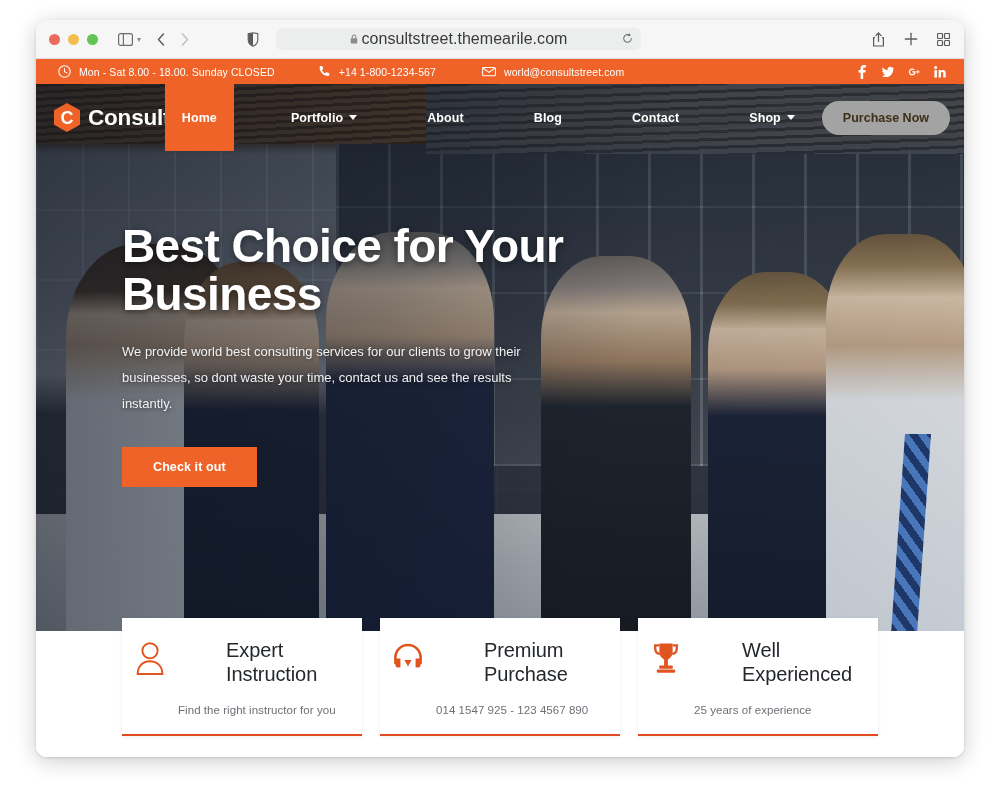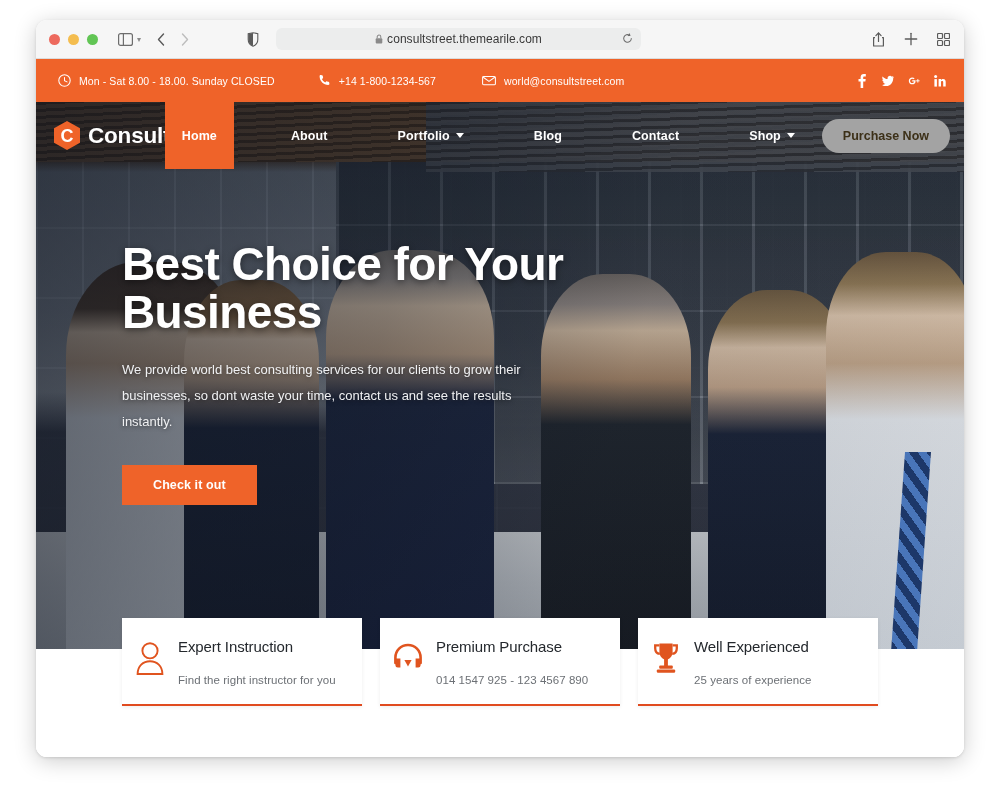--- a/index.html
+++ b/index.html
@@ -52,21 +52,21 @@
 
   #url-bar {
     position: relative;
     margin-left: 17px;
     width: 365px; height: 22px;
     background: #eceded;
     border-radius: 6px;
     display: flex; align-items: center; justify-content: center;
   }
   #url-text {
-    font-size: 12px; color: #3a3a3a;
+    font-size: 16px; color: #3a3a3a;
     letter-spacing: .05px;
   }
   #lock-icon { margin-right: 4px; display:flex; align-items:center; }
   #reload-icon {
     position: absolute; right: 8px; top: 50%;
     transform: translateY(-50%);
     color: #6d6d6d;
   }
 
   #toolbar-right {
@@ -78,21 +78,21 @@
   #viewport {
     position: relative;
     height: 698px;
     background: #ffffff;
     overflow: hidden;
   }
 
   
   #topbar {
     position: relative;
-    height: 43px;
+    height: 25px;
     background: #ef6329;
     display: flex; align-items: center;
     color: #fff;
   }
   .tb-item {
     display: flex; align-items: center;
     font-size: 10.5px;
     letter-spacing: .1px;
     white-space: nowrap;
   }
@@ -301,23 +301,24 @@
     box-shadow: 0 1px 4px rgba(0,0,0,.07);
   }
   .card-icon {
     width: 56px;
     flex-shrink: 0;
     display: flex; align-items: center; justify-content: center;
     padding-top: 4px;
   }
   .card-body { padding-right: 10px; }
   .card-title {
-    font-size: 15px; color: #24282d; font-weight: normal;
+    font-size: 20px; color: #24282d; font-weight: normal;
     letter-spacing: -.1px;
     line-height: 1.2;
+    margin-left: 48px;
   }
   .card-sub {
     margin-top: 18px;
     font-size: 11.5px; color: #6c7075;
     letter-spacing: .05px;
   }
 
   
   #services {
     position: absolute;
@@ -510,25 +511,25 @@
           <span id="logo-text">
             <span id="logo-bold">Consult</span><span id="logo-light">Street</span>
           </span>
         </div>
 
         <div id="nav">
           <a class="nav-link active">
             <span>Home</span>
           </a>
           <a class="nav-link">
-            <span>About</span>
+            <span>Portfolio</span>
+            <span class="caret"></span>
           </a>
           <a class="nav-link">
-            <span>Portfolio</span>
-            <span class="caret"></span>
+            <span>About</span>
           </a>
           <a class="nav-link">
             <span>Blog</span>
           </a>
           <a class="nav-link">
             <span>Contact</span>
           </a>
           <a class="nav-link">
             <span>Shop</span>
             <span class="caret"></span>

